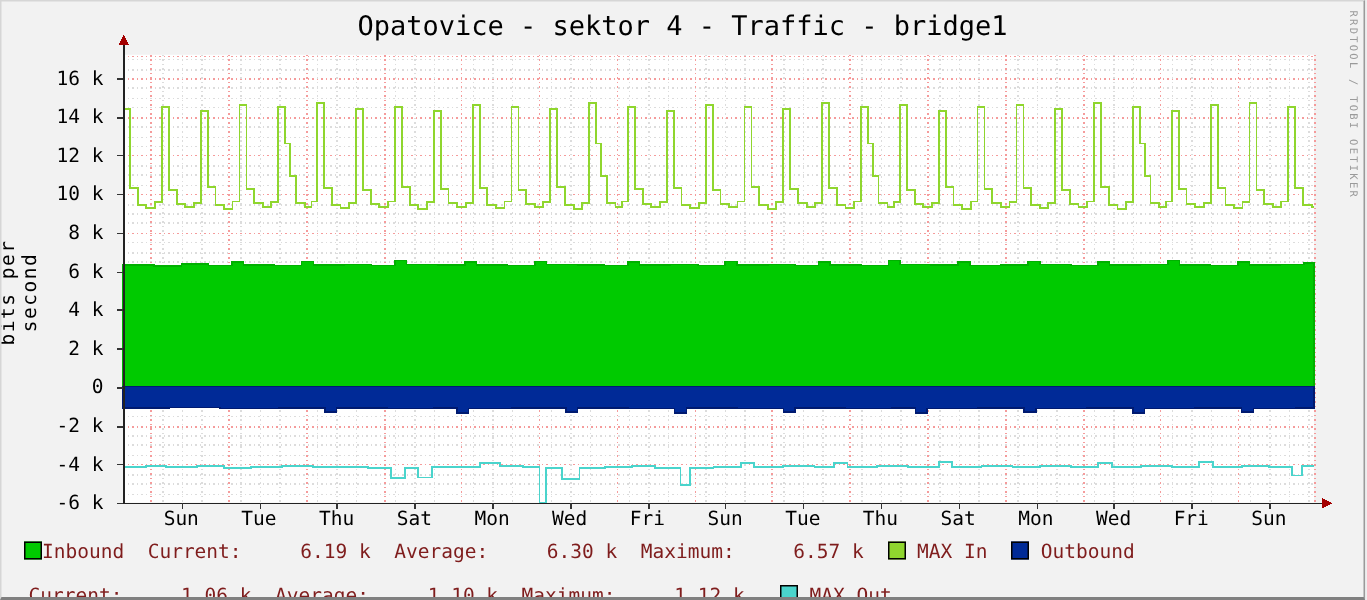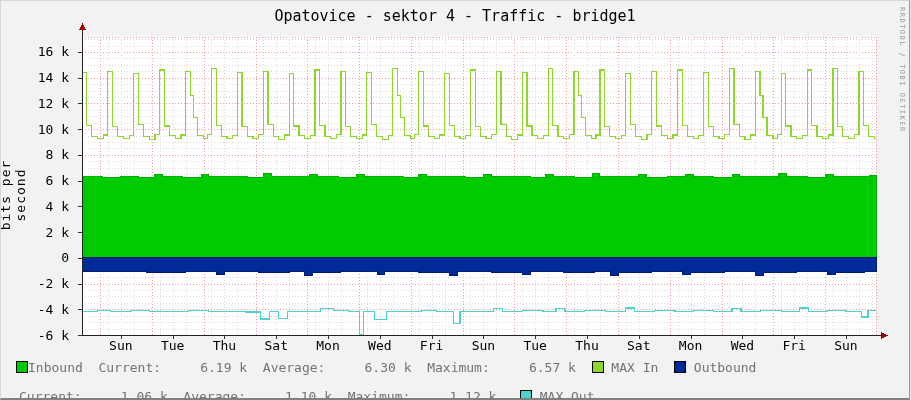--- a/index.html
+++ b/index.html
@@ -6,34 +6,34 @@
   #graph{
     position:relative;width:908px;height:397px;background:#f2f2f2;
     border-top:1px solid #d6d6d6;border-left:1px solid #d6d6d6;
     border-right:1px solid #9a9a9a;border-bottom:2px solid #808080;
     font-family:"DejaVu Sans Mono","Liberation Mono",monospace;
     overflow:hidden;
   }
   #graph *{box-sizing:content-box;}
   .title{
     position:absolute;left:0;right:0;top:6px;text-align:center;
-    font-size:15px;color:#000;white-space:pre;
+    font-size:18px;color:#000;white-space:pre;
   }
   .ylabel{
     position:absolute;left:-53px;top:179px;width:130px;text-align:center;
     transform:rotate(-90deg);font-size:13px;letter-spacing:1px;color:#000;
   }
   .watermark{
     position:absolute;right:3px;top:6px;
     writing-mode:vertical-rl;font-size:7px;letter-spacing:1.5px;color:#9a9a9a;
     font-family:"DejaVu Sans Mono","Liberation Mono",monospace;
   }
   svg{position:absolute;left:0;top:0;}
   .legend-row{
-    position:absolute;font-size:13px;line-height:13px;white-space:pre;color:#737373;
+    position:absolute;font-size:13px;line-height:13px;white-space:pre;color:#7f1d1d;
   }
   .legend-row.row0{left:15px;top:360px;}
   .legend-row.row1{left:18px;top:389px;}
   .swatch{
     display:inline-block;width:10px;height:10px;border:1px solid #000;
     vertical-align:-1px;margin:0;
   }
 </style>
 </head>
 <body>

